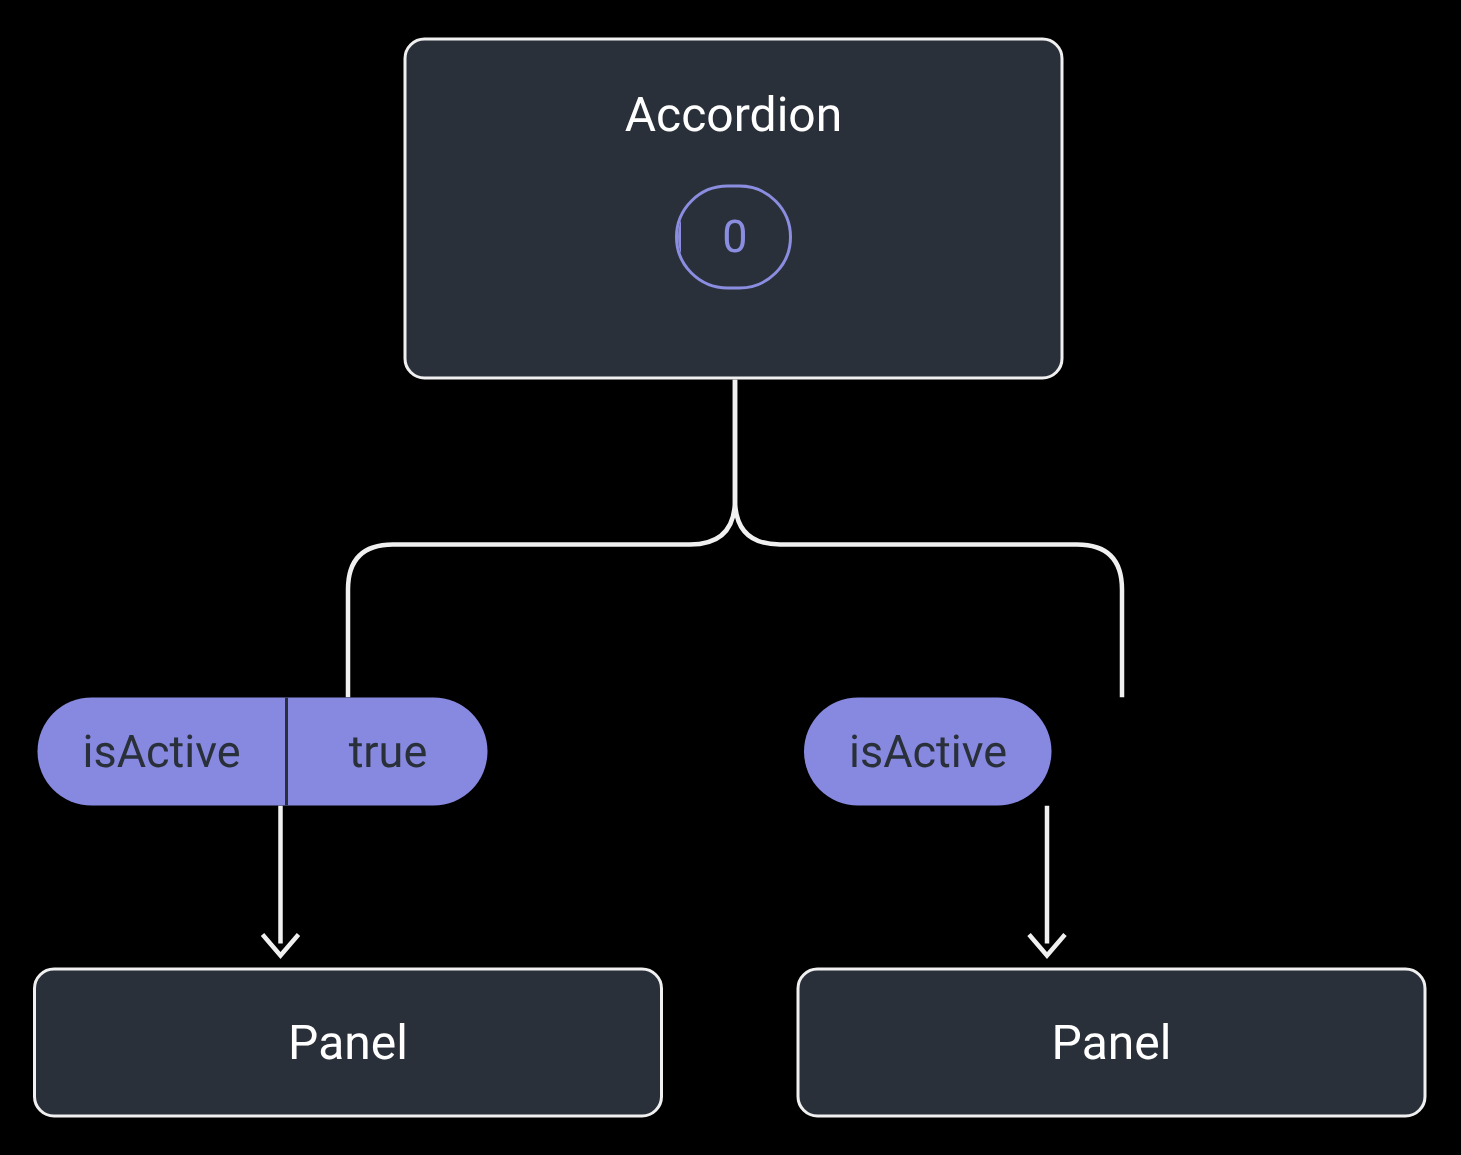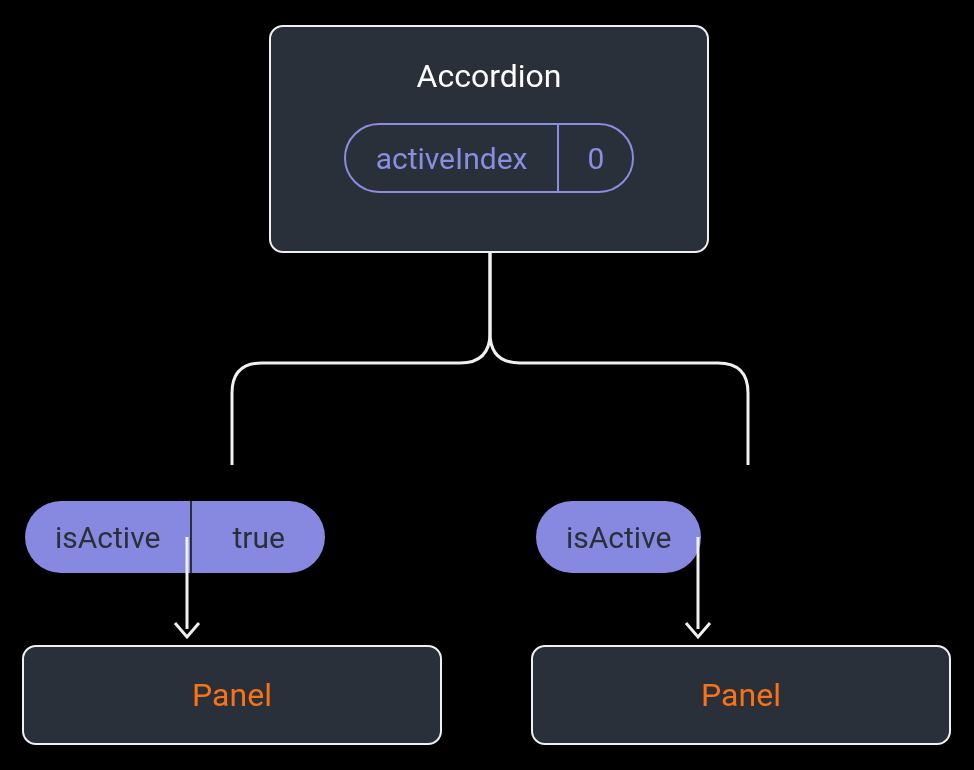--- a/index.html
+++ b/index.html
@@ -64,21 +64,20 @@
       border-left: 2px solid #8a8de0;
     }
     .prop-pill {
       position: absolute;
       display: inline-flex;
       align-items: stretch;
       background: #8789e0;
       border-radius: 999px;
       overflow: hidden;
       height: 72px;
-      margin-top: 36px;
     }
     .prop-pill-left {
       left: 25px;
       top: 465px;
     }
     .prop-pill-right {
       left: 536px;
       top: 465px;
     }
     .prop-pill-label {
@@ -99,21 +98,21 @@
     .panel-box {
       position: absolute;
       width: 420px;
       height: 100px;
       background: #2a3039;
       border: 2px solid #f0f0f0;
       border-radius: 14px;
       display: flex;
       align-items: center;
       justify-content: center;
-      color: #f97316;
+      color: #ffffff;
       font-size: 32px;
       font-weight: 400;
     }
     .panel-left {
       left: 22px;
       top: 645px;
     }
     .panel-right {
       left: 531px;
       top: 645px;
@@ -142,21 +141,20 @@
     }
   </style>
 </head>
 <body>
 
 <div class="diagram">
 
   <div class="accordion-box">
     <div class="accordion-title">Accordion</div>
     <div class="state-pill">
-      <div class="state-pill-label">activeIndex</div>
       <div class="state-pill-value">0</div>
     </div>
   </div>
 
   <svg class="connector-tree" viewBox="0 0 536 212">
     <path d="M 268 0 L 268 80 Q 268 110 238 110 L 40 110 Q 10 110 10 140 L 10 212" fill="none" stroke="#f0f0f0" stroke-width="3"></path>
     <path d="M 268 0 L 268 80 Q 268 110 298 110 L 496 110 Q 526 110 526 140 L 526 212" fill="none" stroke="#f0f0f0" stroke-width="3"></path>
   </svg>
 
   <div class="prop-pill prop-pill-left">

